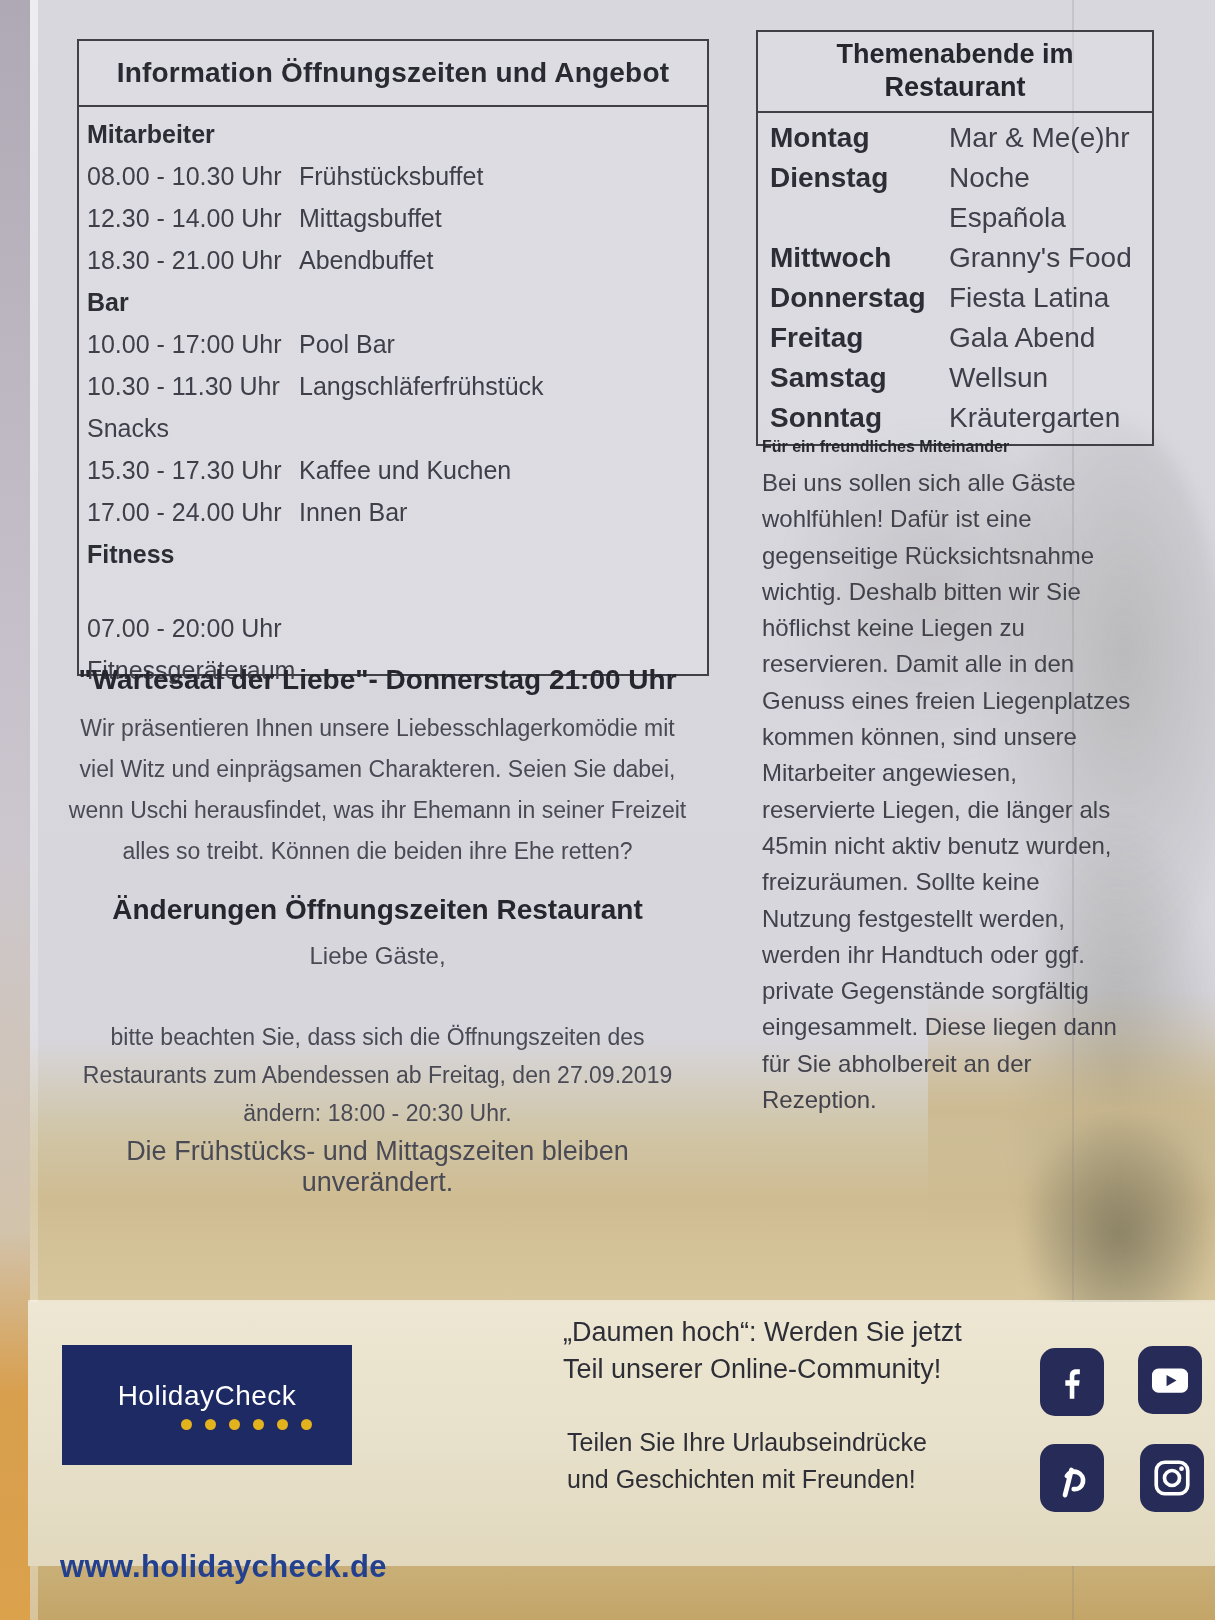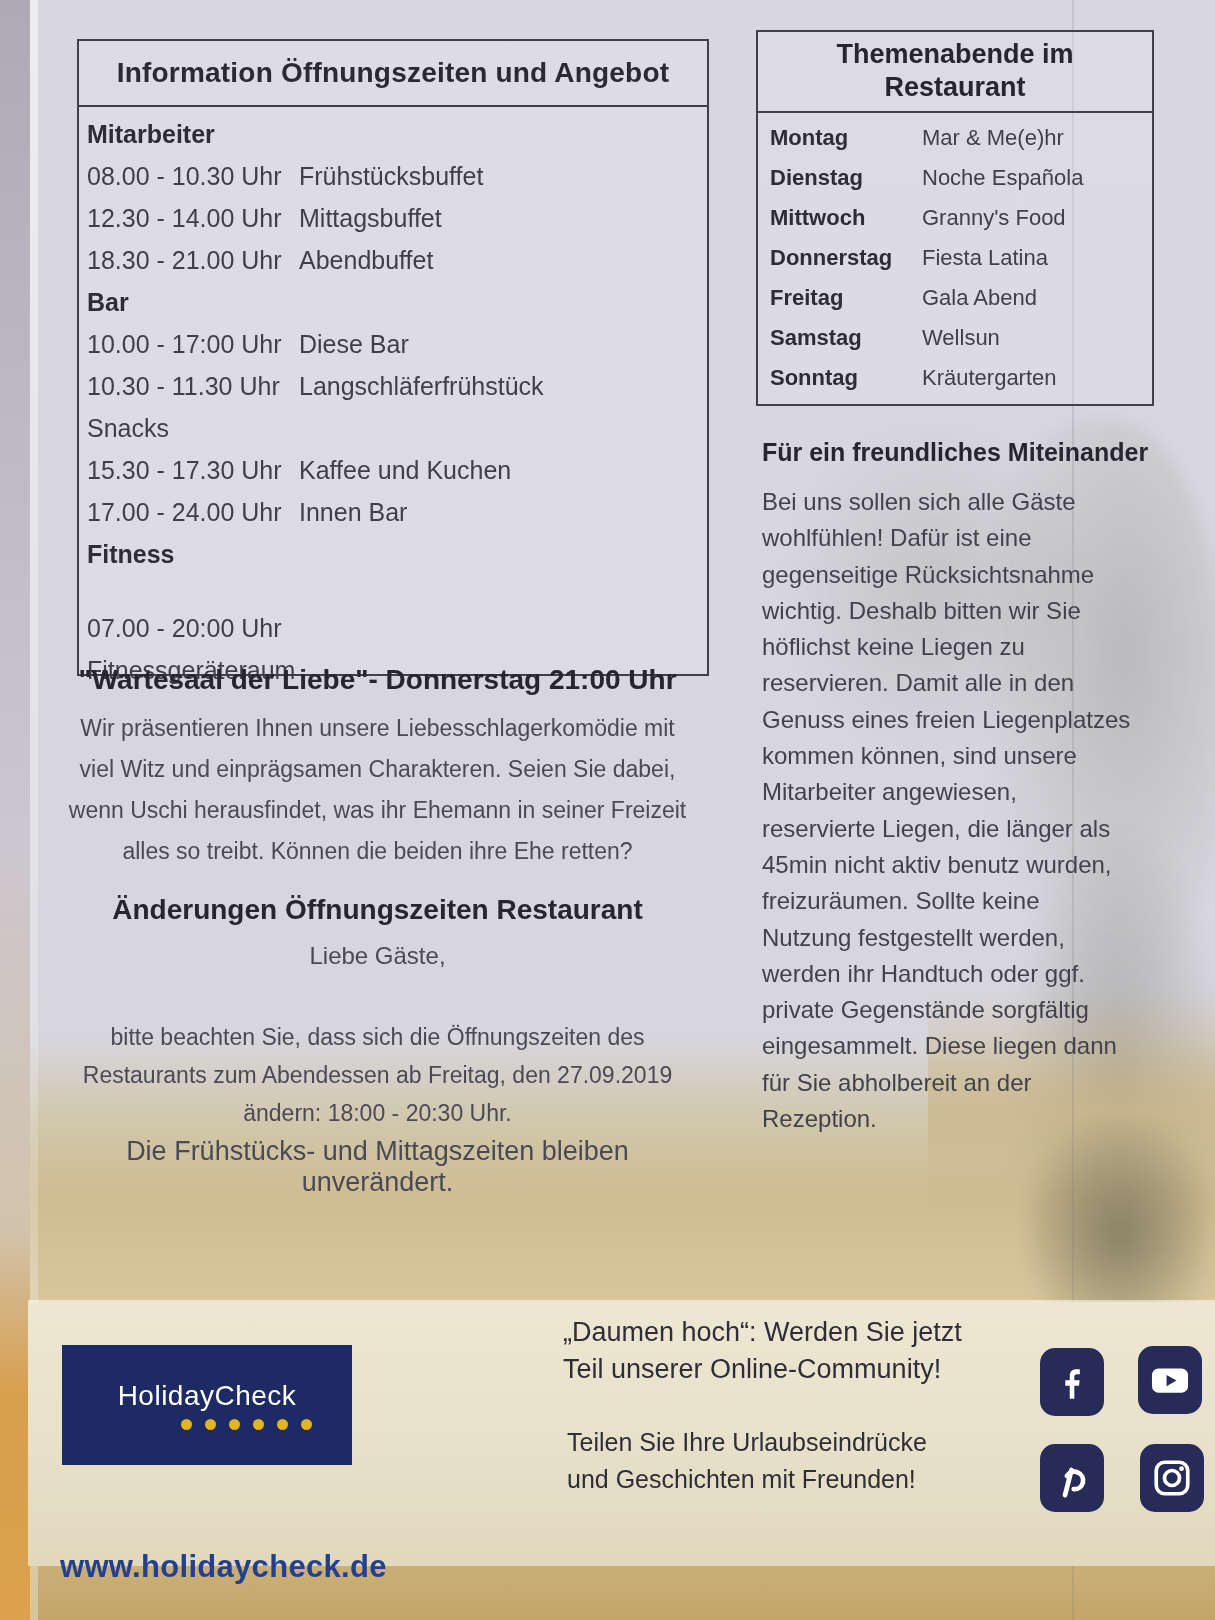--- a/index.html
+++ b/index.html
@@ -42,38 +42,38 @@
   .irow{display:flex;line-height:42px;}
   .irow .time{width:212px;flex:none;}
   .irow.gap{margin-top:32px;flex-direction:column;}
 
   
   .theme-table{position:absolute;left:756px;top:30px;width:394px;border:2px solid #404046;
     background:rgba(230,229,235,.30);}
   .theme-title{border-bottom:2px solid #404046;text-align:center;font-weight:700;font-size:27px;
     color:#26262e;line-height:33px;padding:6px 52px 7px;}
   .theme-body{padding:5px 0 6px 12px;}
-  .trow{display:flex;line-height:40px;font-size:22px;}
+  .trow{display:flex;line-height:40px;font-size:28px;gap:27px;}
   .trow .day{width:152px;flex:none;font-weight:700;color:#2d2d36;}
   .trow .theme{color:#3f3f4a;}
 
   
   .wartesaal{position:absolute;left:55px;top:664px;width:645px;text-align:center;}
   .wartesaal .h{font-size:28px;font-weight:700;color:#26262e;margin-bottom:12px;}
   .wartesaal .b{font-size:23px;line-height:41px;color:#4a4a55;white-space:pre-line;}
 
   .aender{position:absolute;left:55px;top:894px;width:645px;text-align:center;}
   .aender .h{font-size:28px;font-weight:700;color:#26262e;margin-bottom:16px;}
   .aender .s{font-size:24px;color:#4a4a55;margin-bottom:48px;}
   .aender .b{font-size:23px;line-height:38px;color:#4a4a55;white-space:pre-line;}
   .aender .n{font-size:27px;color:#4a4a55;margin-top:4px;}
 
   
   .mitein{position:absolute;left:762px;top:438px;width:404px;}
-  .mitein .h{font-size:25px;font-weight:700;color:#26262e;margin-bottom:17px;}
+  .mitein .h{font-size:16px;font-weight:700;color:#26262e;margin-bottom:9px;}
   .mitein .b{font-size:24px;line-height:36.3px;color:#42424c;white-space:pre-line;}
 
   
   .banner{position:absolute;left:28px;top:1302px;width:1187px;height:264px;
     background:linear-gradient(180deg,#ede7d3 0%,#e7e0ca 55%,#e1d8bd 100%);
     box-shadow:0 -2px 0 rgba(255,255,255,.55);}
   .logo{position:absolute;left:62px;top:1345px;width:290px;height:120px;background:#1e2a63;
     display:flex;flex-direction:column;align-items:center;justify-content:center;}
   .logo .t{color:#ffffff;font-size:28px;letter-spacing:.5px;}
   .dots{display:flex;gap:13px;margin:7px 0 0 78px;}
@@ -115,21 +115,21 @@
           <span class="time">12.30 - 14.00 Uhr</span>
           <span class="desc">Mittagsbuffet</span>
         </div>
       <div class="irow">
           <span class="time">18.30 - 21.00 Uhr</span>
           <span class="desc">Abendbuffet</span>
         </div>
       <div class="sec">Bar</div>
       <div class="irow">
           <span class="time">10.00 - 17:00 Uhr</span>
-          <span class="desc">Diese Bar</span>
+          <span class="desc">Pool Bar</span>
         </div>
       <div class="irow">
           <span class="time">10.30 - 11.30 Uhr</span>
           <span class="desc">Langschläferfrühstück</span>
         </div>
       <div class="irow">
           <span class="desc">Snacks</span>
         </div>
       <div class="irow">
           <span class="time">15.30 - 17.30 Uhr</span>

